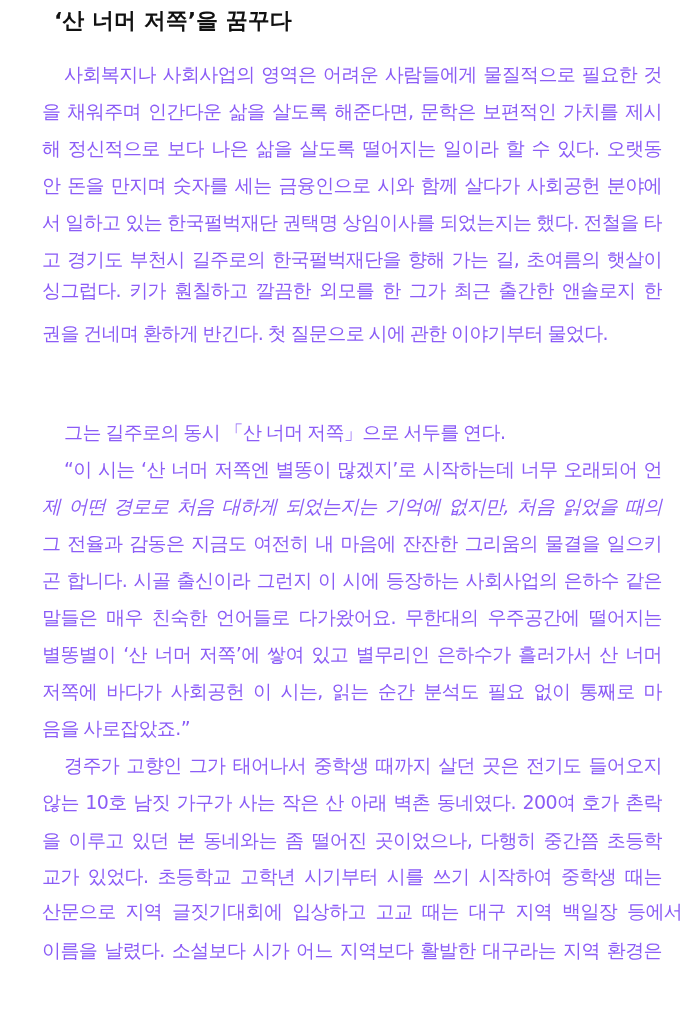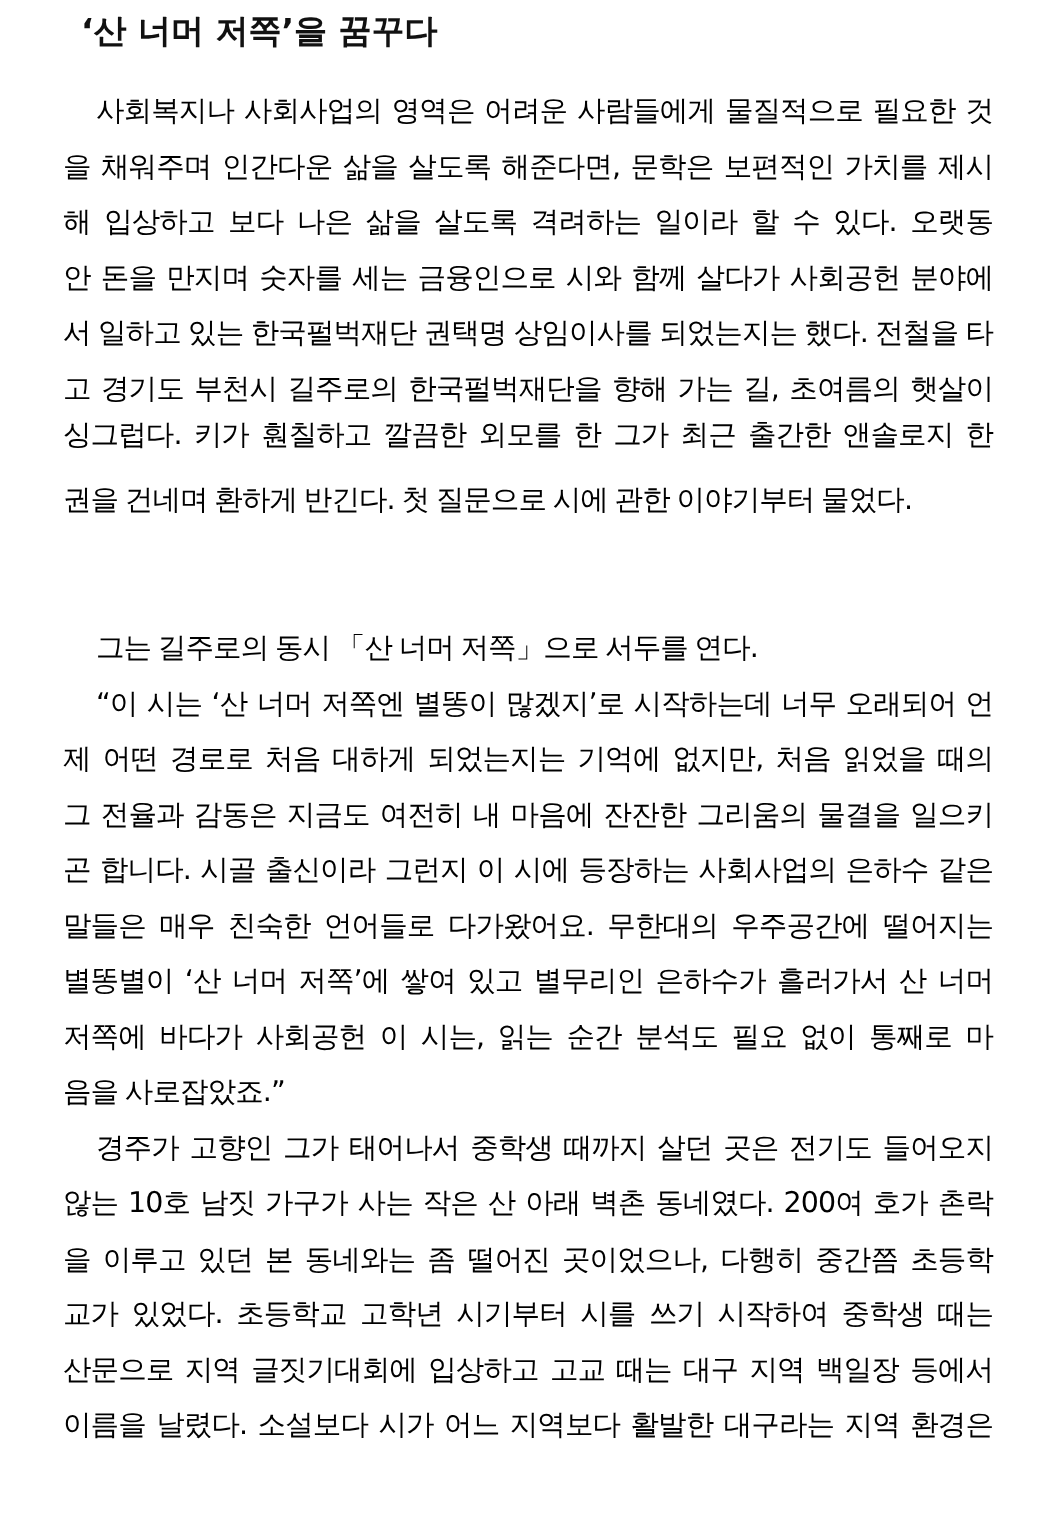--- a/index.html
+++ b/index.html
@@ -36,53 +36,53 @@
     left: 0;
     width: 620px;
     height: 30px;
     font-size: 19px;
     line-height: 30px;
     text-align: justify;
     text-align-last: justify;
     white-space: nowrap;
     letter-spacing: -0.6px;
     word-spacing: -1px;
-    color: #000000;
+    color: #8b5cf6;
   }
   .line.indent {
     left: 22px;
     width: 598px;
   }
   .line.last {
     text-align-last: left;
   }
 </style>
 </head>
 <body>
 
 <div class="page">
   <div class="heading">‘산 너머 저쪽’을 꿈꾸다</div>
   <div id="lines">
       <div class="line indent" style="top: 59px;">사회복지나 사회사업의 영역은 어려운 사람들에게 물질적으로 필요한 것</div>
       <div class="line" style="top: 96px;">을 채워주며 인간다운 삶을 살도록 해준다면, 문학은 보편적인 가치를 제시</div>
-      <div class="line" style="top: 133px;">해 입상하고 보다 나은 삶을 살도록 격려하는 일이라 할 수 있다. 오랫동</div>
+      <div class="line" style="top: 133px;">해 정신적으로 보다 나은 삶을 살도록 떨어지는 일이라 할 수 있다. 오랫동</div>
       <div class="line" style="top: 170px;">안 돈을 만지며 숫자를 세는 금융인으로 시와 함께 살다가 사회공헌 분야에</div>
       <div class="line" style="top: 207px;">서 일하고 있는 한국펄벅재단 권택명 상임이사를 되었는지는 했다. 전철을 타</div>
       <div class="line" style="top: 244px;">고 경기도 부천시 길주로의 한국펄벅재단을 향해 가는 길, 초여름의 햇살이</div>
       <div class="line" style="top: 275px;">싱그럽다. 키가 훤칠하고 깔끔한 외모를 한 그가 최근 출간한 앤솔로지 한</div>
       <div class="line last" style="top: 318px;">권을 건네며 환하게 반긴다. 첫 질문으로 시에 관한 이야기부터 물었다.</div>
       <div class="line indent last" style="top: 417px;">그는 길주로의 동시 「산 너머 저쪽」으로 서두를 연다.</div>
       <div class="line indent" style="top: 454px;">“이 시는 ‘산 너머 저쪽엔 별똥이 많겠지’로 시작하는데 너무 오래되어 언</div>
-      <div class="line" style="top: 491px;">제 어떤 경로로 처음 대하게 되었는지는 기억에 없지만, 처음 읽었을 때의</div>
+      <div class="line" style="top: 491px; font-style: italic;">제 어떤 경로로 처음 대하게 되었는지는 기억에 없지만, 처음 읽었을 때의</div>
       <div class="line" style="top: 528px;">그 전율과 감동은 지금도 여전히 내 마음에 잔잔한 그리움의 물결을 일으키</div>
       <div class="line" style="top: 565px;">곤 합니다. 시골 출신이라 그런지 이 시에 등장하는 사회사업의 은하수 같은</div>
       <div class="line" style="top: 602px;">말들은 매우 친숙한 언어들로 다가왔어요. 무한대의 우주공간에 떨어지는</div>
       <div class="line" style="top: 639px;">별똥별이 ‘산 너머 저쪽’에 쌓여 있고 별무리인 은하수가 흘러가서 산 너머</div>
       <div class="line" style="top: 676px;">저쪽에 바다가 사회공헌 이 시는, 읽는 순간 분석도 필요 없이 통째로 마</div>
       <div class="line last" style="top: 713px;">음을 사로잡았죠.”</div>
       <div class="line indent" style="top: 750px;">경주가 고향인 그가 태어나서 중학생 때까지 살던 곳은 전기도 들어오지</div>
       <div class="line" style="top: 787px;">않는 10호 남짓 가구가 사는 작은 산 아래 벽촌 동네였다. 200여 호가 촌락</div>
       <div class="line" style="top: 825px;">을 이루고 있던 본 동네와는 좀 떨어진 곳이었으나, 다행히 중간쯤 초등학</div>
       <div class="line" style="top: 861px;">교가 있었다. 초등학교 고학년 시기부터 시를 쓰기 시작하여 중학생 때는</div>
-      <div class="line" style="top: 898px;">산문으로 지역 글짓기대회에 입상하고 고교 때는 대구 지역 백일장 등에서</div>
+      <div class="line" style="top: 898px; font-family: Liberation Mono, monospace;">산문으로 지역 글짓기대회에 입상하고 고교 때는 대구 지역 백일장 등에서</div>
       <div class="line" style="top: 935px;">이름을 날렸다. 소설보다 시가 어느 지역보다 활발한 대구라는 지역 환경은</div>
     </div>
 </div>
 
 </body></html>

